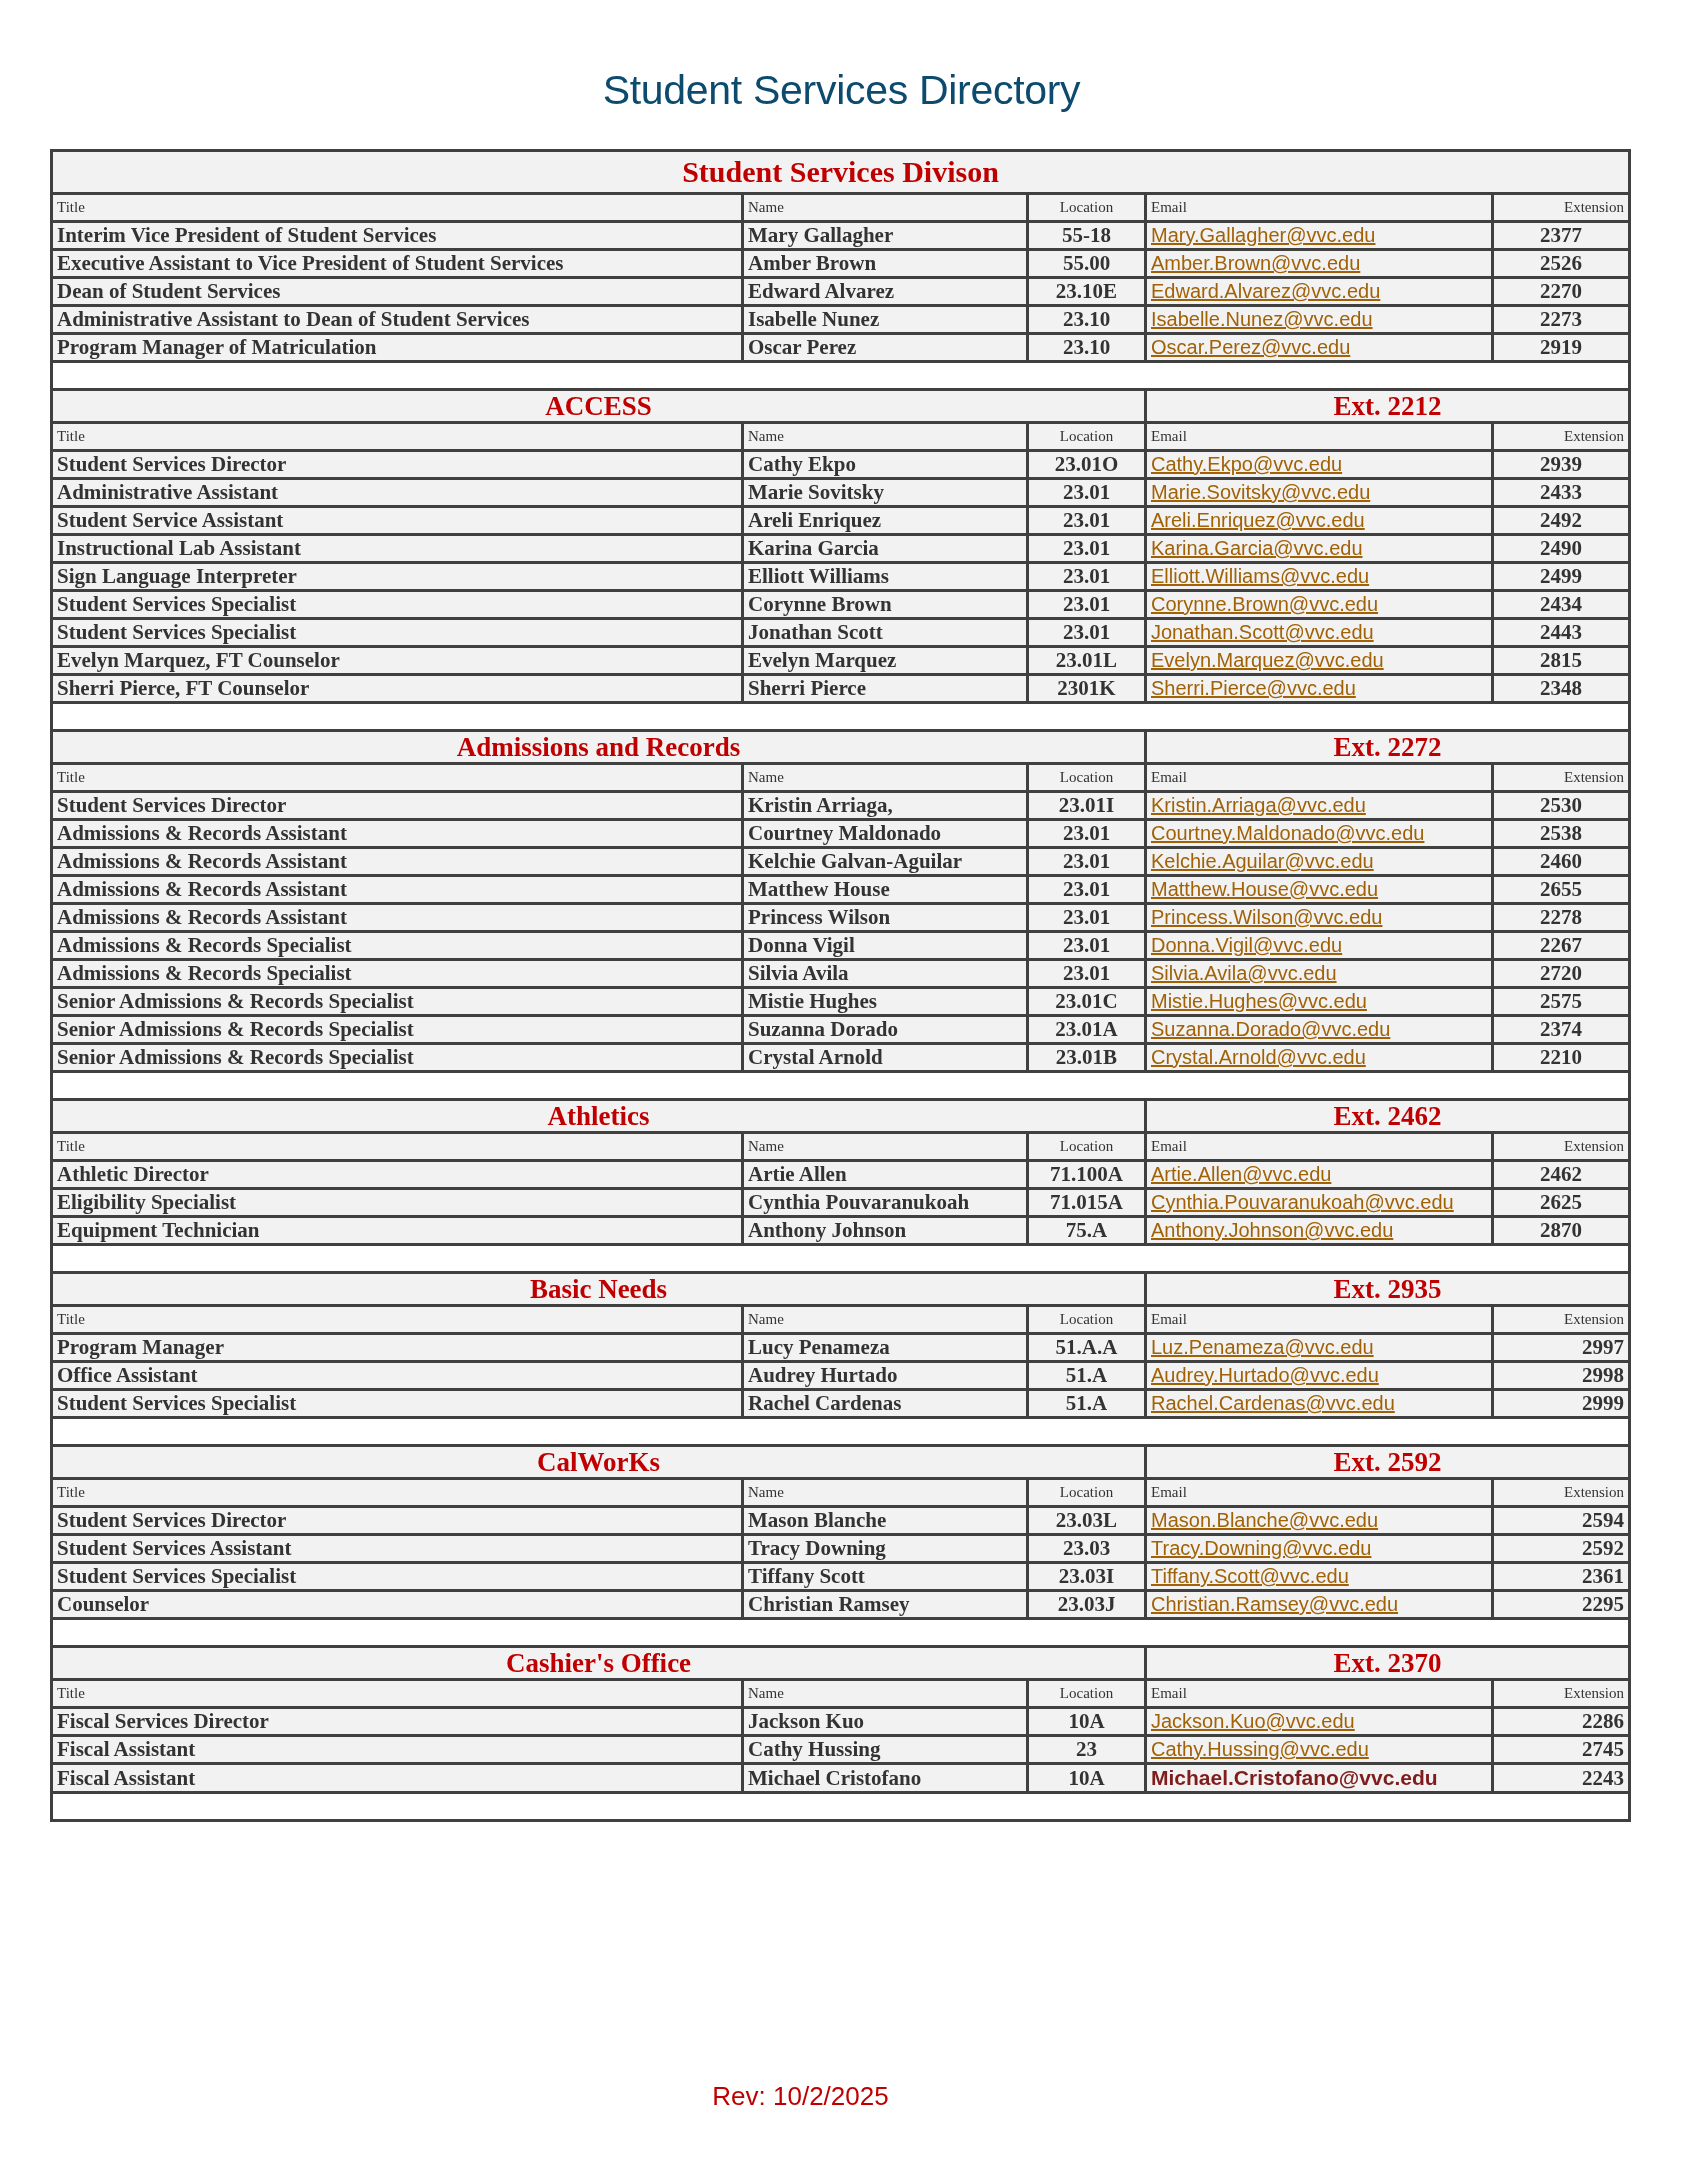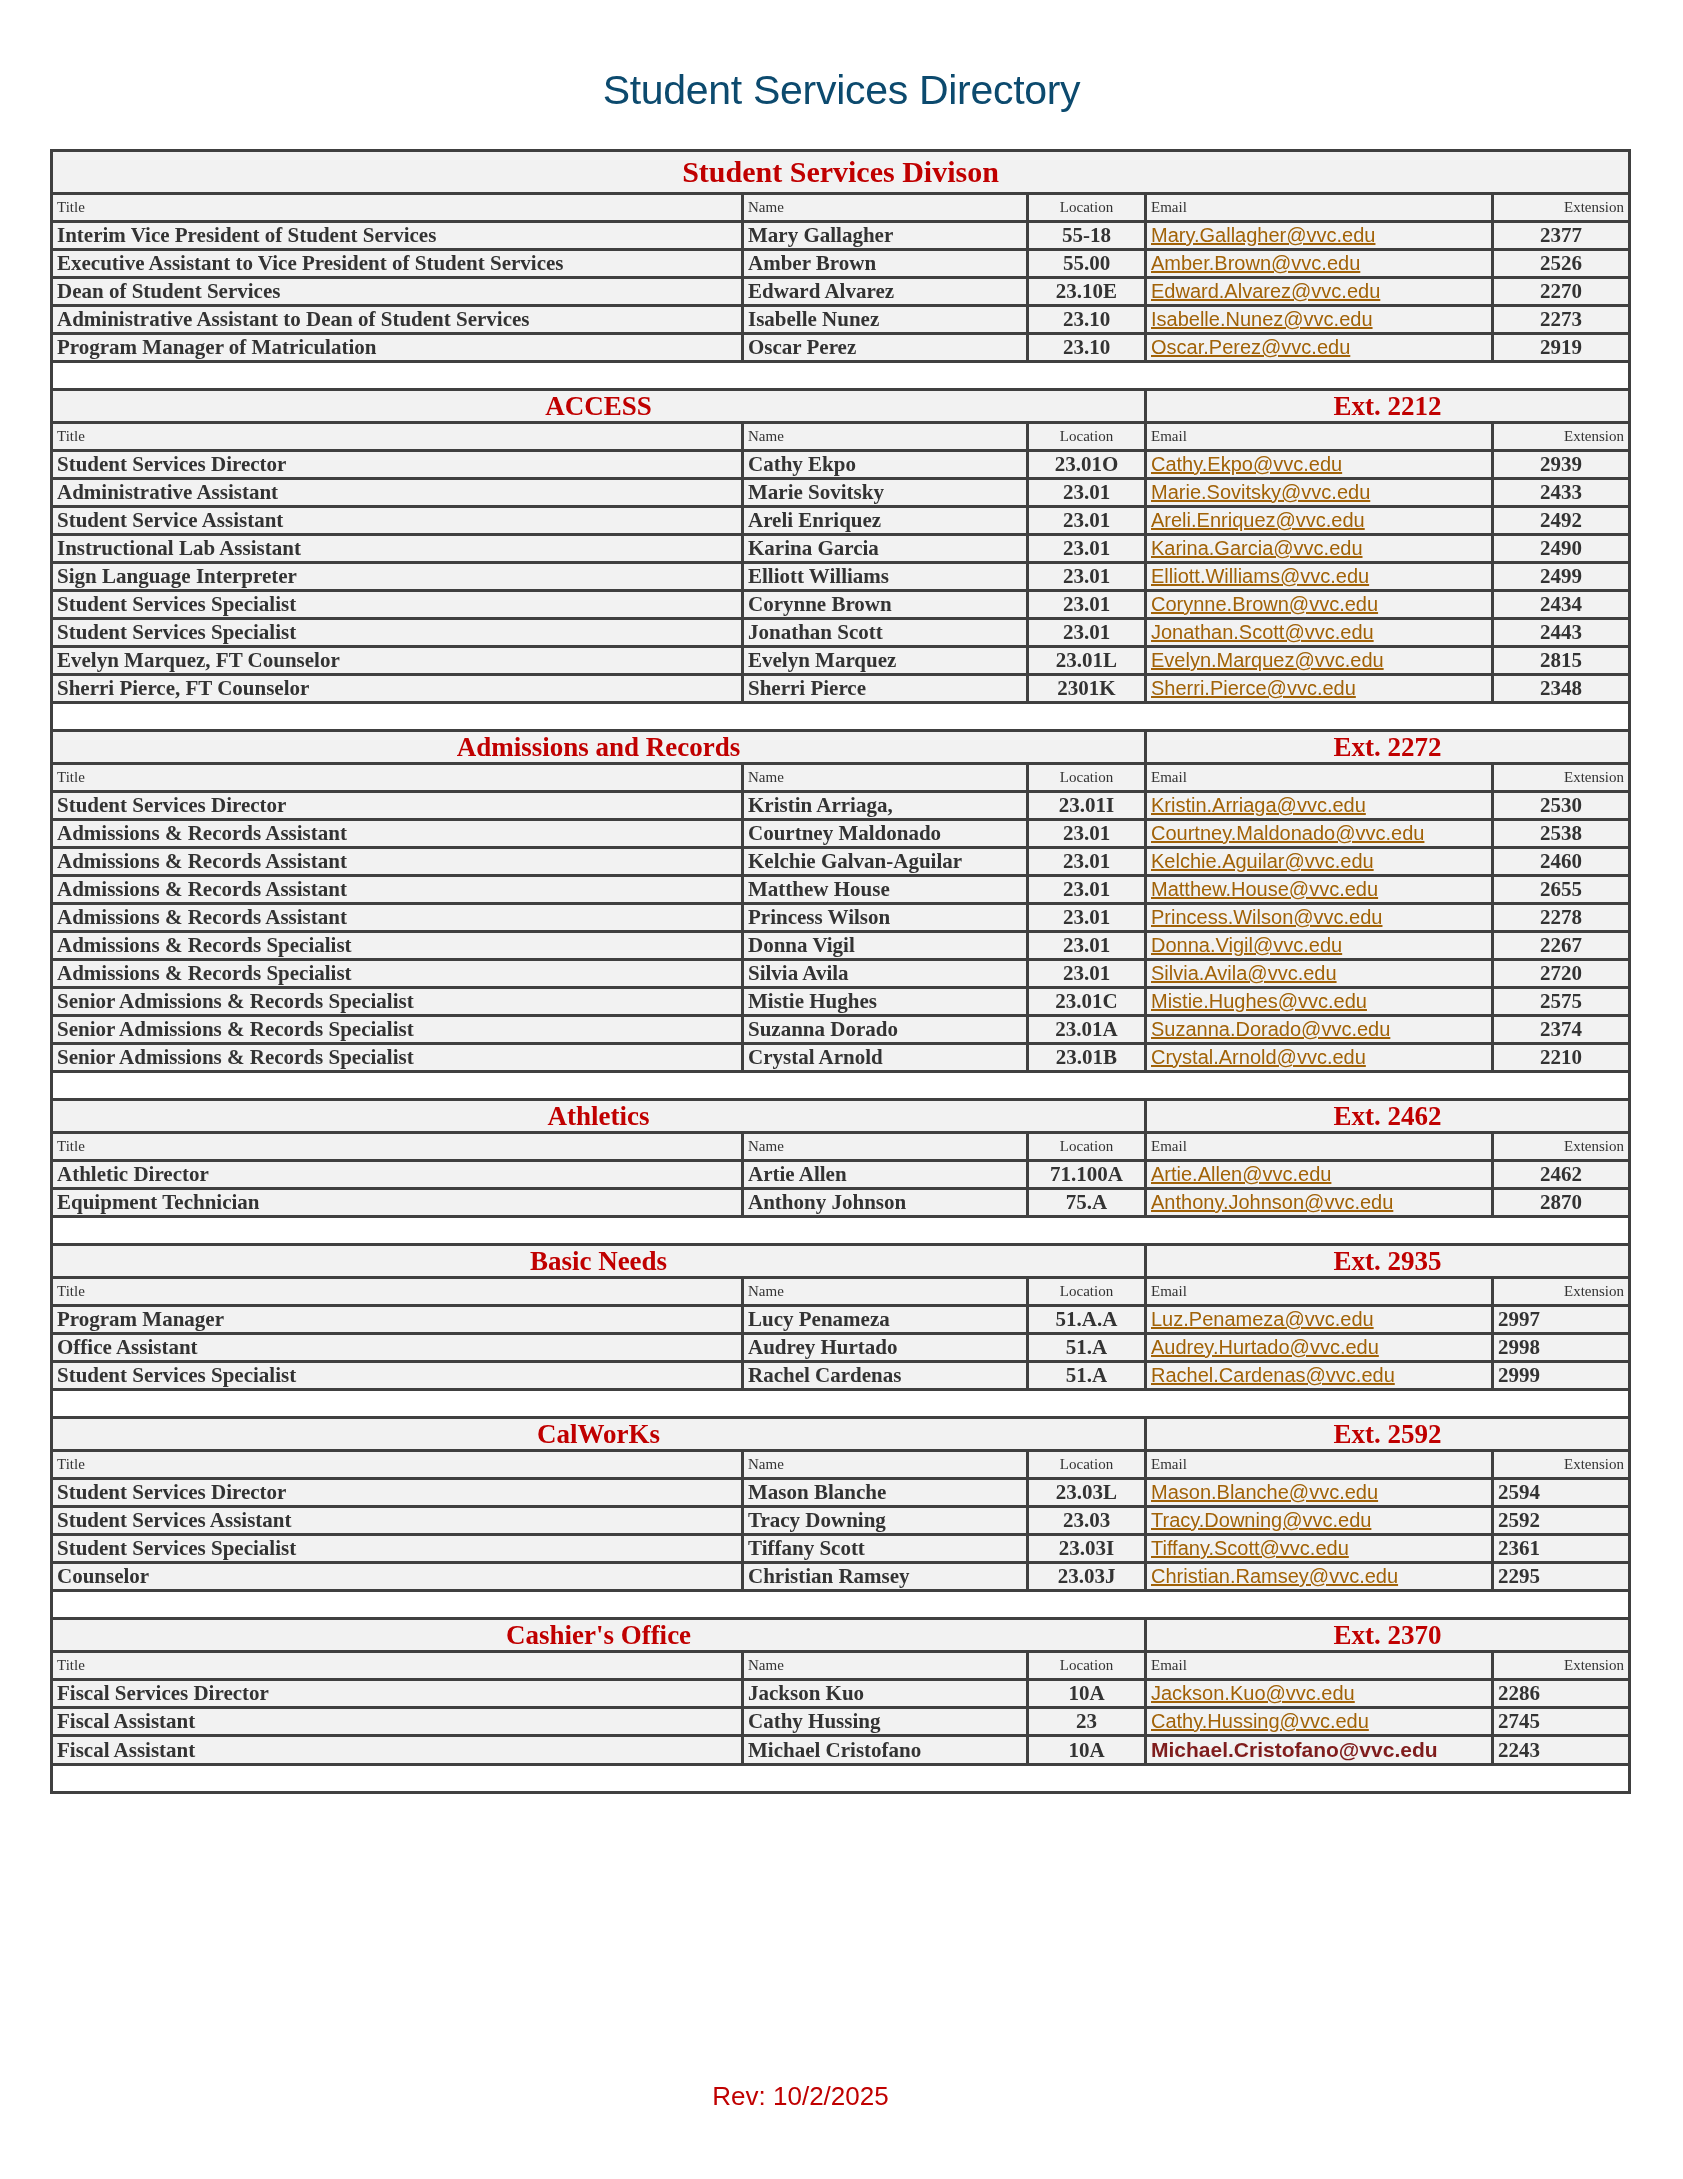--- a/index.html
+++ b/index.html
@@ -22,21 +22,21 @@
   .dir-table col.c-ext { width: 137px; }
   .dir-table td {
     border: 3px solid #404040; background: #F2F2F2; height: 25px; padding: 0 4px;
     font-size: 21px; font-weight: bold; white-space: nowrap; overflow: hidden;
     line-height: 25px; vertical-align: middle;
   }
   .dir-table tr.hdr td { font-weight: normal; font-size: 15px; }
   .dir-table tr.hdr td.ext-h { text-align: right; }
   .dir-table td.loc { text-align: center; }
   .dir-table td.ext { text-align: center; }
-  .dir-table td.ext.right { text-align: left; margin-top: 14px; }
+  .dir-table td.ext.right { text-align: right; margin-top: 14px; }
   .dir-table tr.sec td {
     color: #C00000; font-size: 27px; text-align: center; height: 30px; line-height: 30px;
   }
   .dir-table tr.sec.first td { height: 40px; line-height: 40px; font-size: 30px; }
   .dir-table tr.spacer td { background: #ffffff; height: 25px; border-left: 3px solid #404040; border-right: 3px solid #404040; }
   .dir-table td.email a {
     font-family: "Liberation Sans", sans-serif; font-weight: normal; font-size: 20px;
     color: #a16207; text-decoration: underline;
   }
   .dir-table td.email .plain { font-family: Liberation Sans, sans-serif; font-weight: bold; font-size: 21px; color: #7f1d1d; }
@@ -280,20 +280,27 @@
         <td class="ext-h">Extension</td>
       </tr>
       <tr>
         <td>Athletic Director</td>
         <td>Artie Allen</td>
         <td class="loc">71.100A</td>
         <td class="email"><a href="mailto:Artie.Allen@vvc.edu">Artie.Allen@vvc.edu</a></td>
         <td class="ext">2462</td>
       </tr>
       <tr>
+        <td>Eligibility Specialist</td>
+        <td>Cynthia Pouvaranukoah</td>
+        <td class="loc">71.015A</td>
+        <td class="email"><a href="mailto:Cynthia.Pouvaranukoah@vvc.edu">Cynthia.Pouvaranukoah@vvc.edu</a></td>
+        <td class="ext">2625</td>
+      </tr>
+      <tr>
         <td>Equipment Technician</td>
         <td>Anthony Johnson</td>
         <td class="loc">75.A</td>
         <td class="email"><a href="mailto:Anthony.Johnson@vvc.edu">Anthony.Johnson@vvc.edu</a></td>
         <td class="ext">2870</td>
       </tr>
       <tr class="spacer">
         <td colspan="5"></td>
       </tr>
       <tr class="sec">

